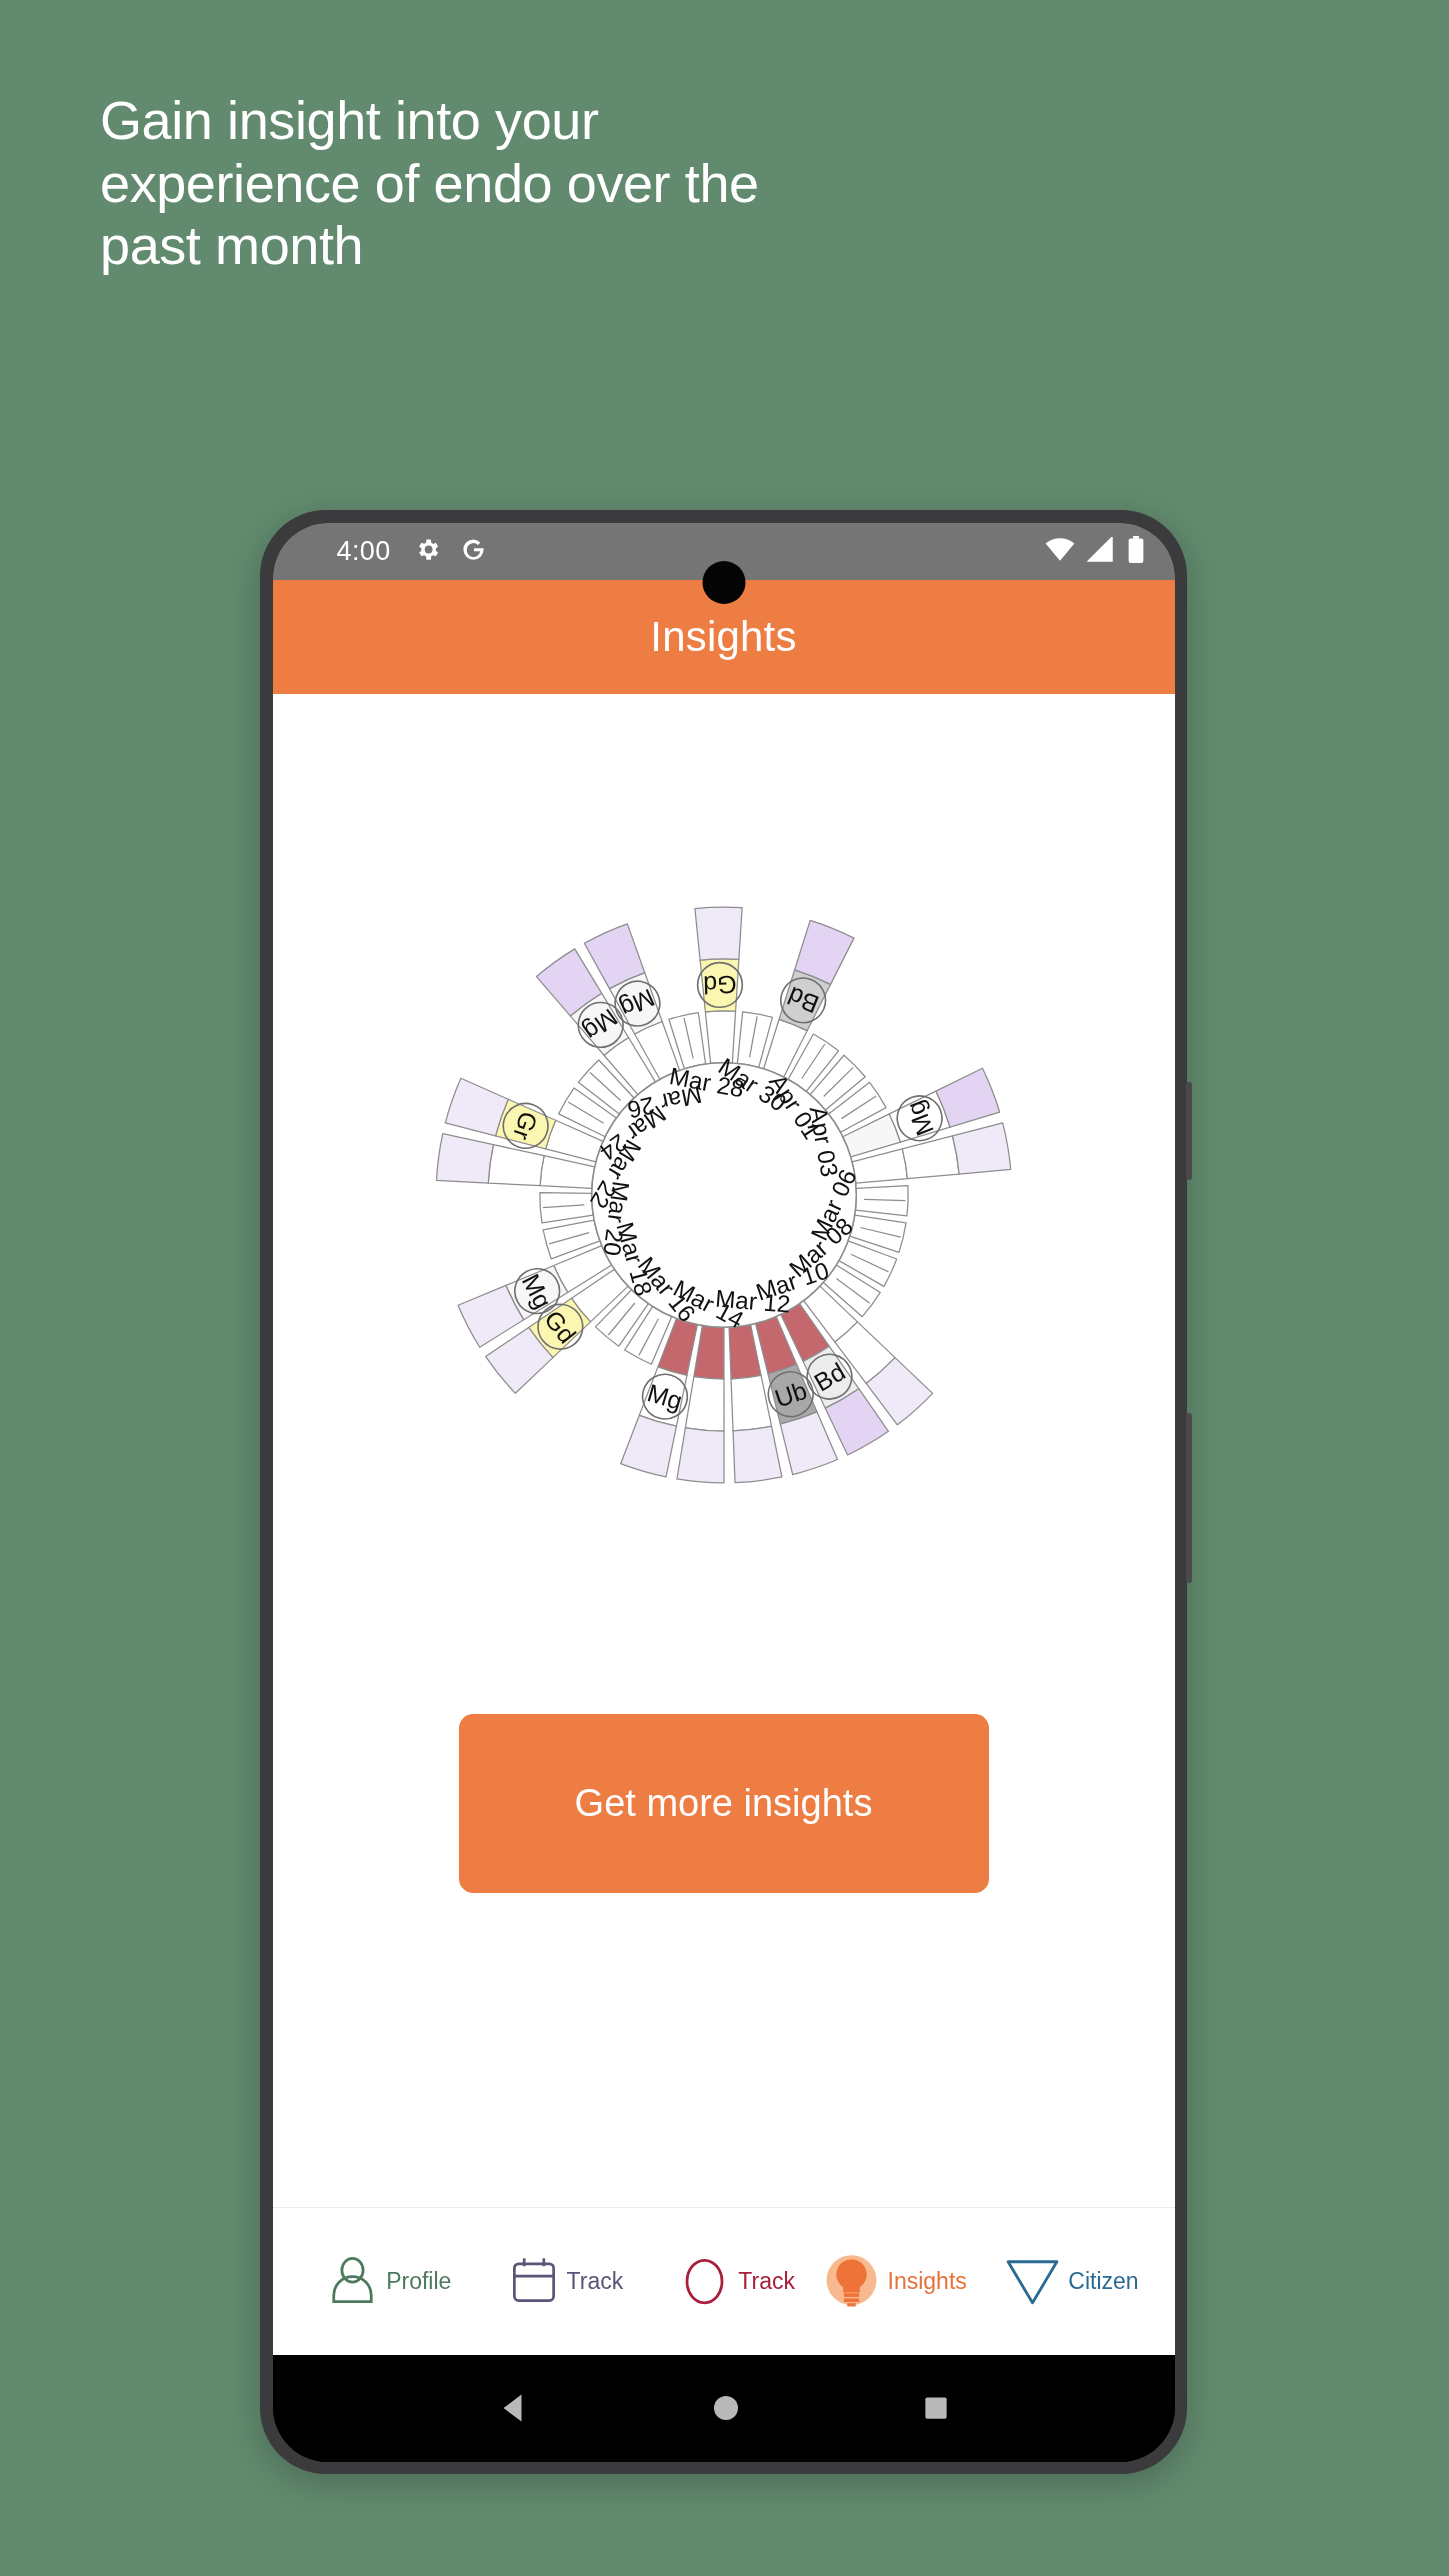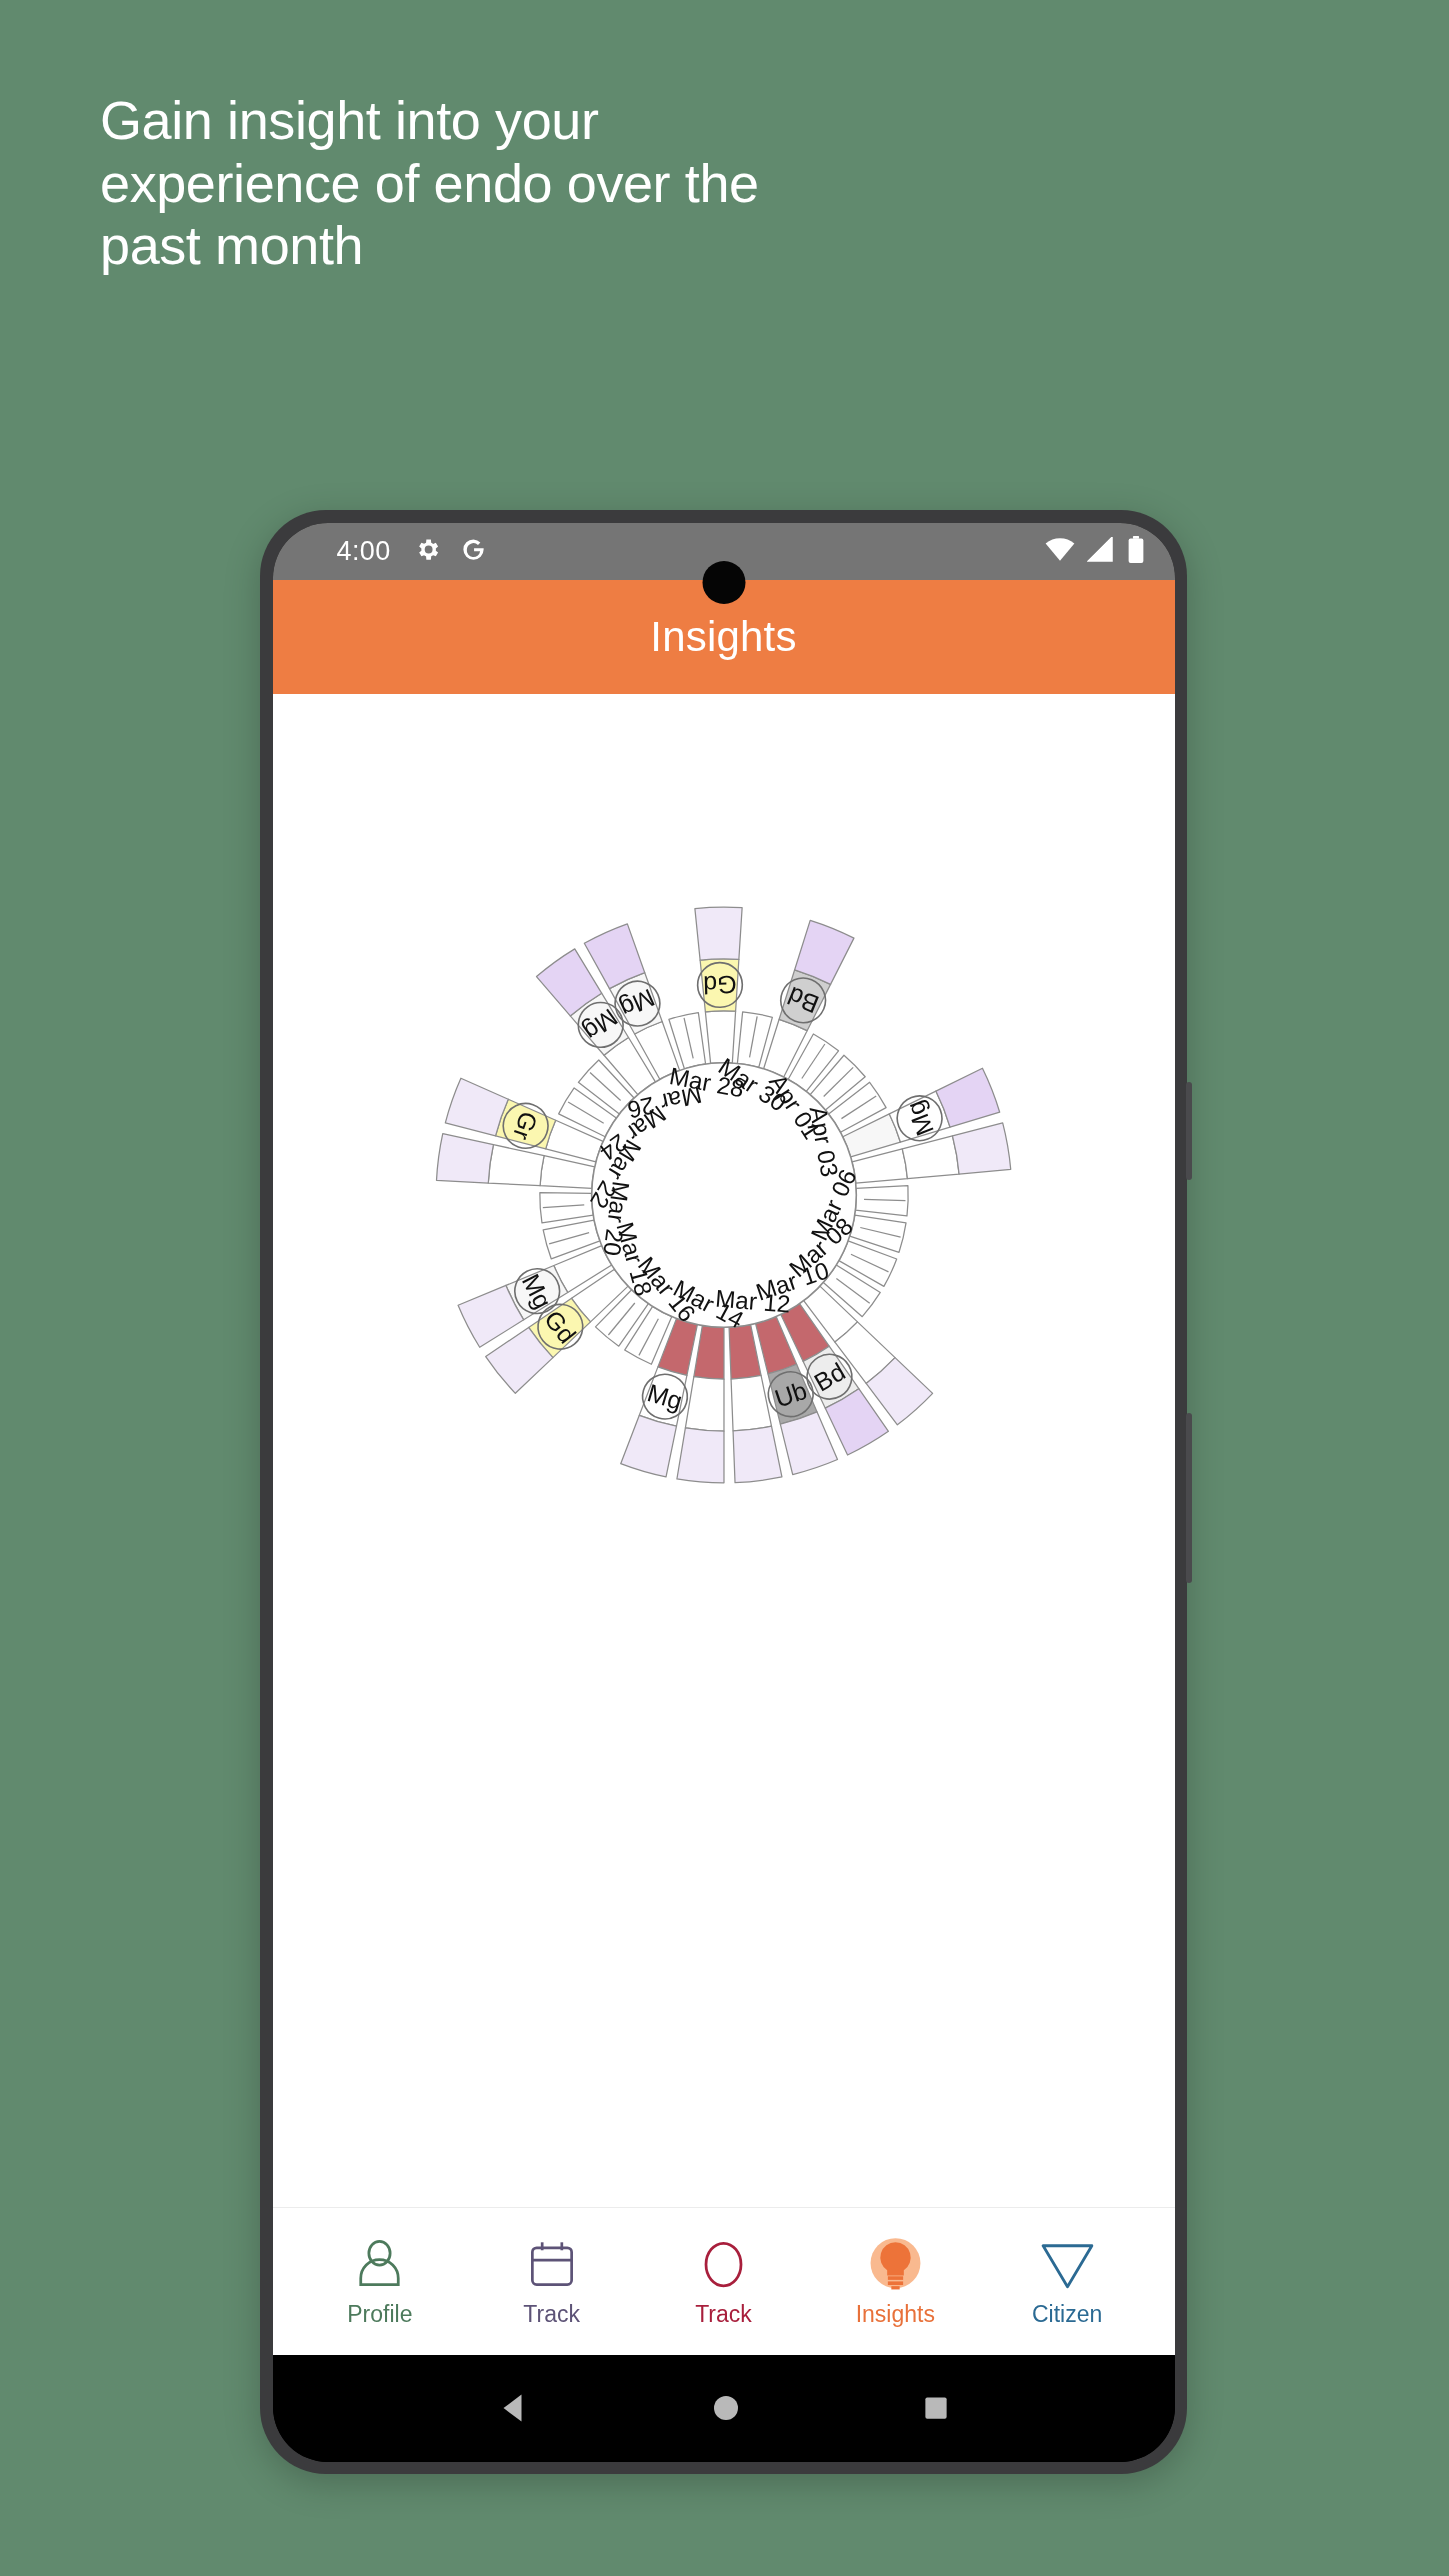--- a/index.html
+++ b/index.html
@@ -139,23 +139,23 @@
     height:148px;
     background:#ffffff;
     border-top:0.9px solid #ececec;
     display:flex;
     align-items:center;
     justify-content:space-around;
     padding:0 21.5px;
   }
   .navitem {
     display:flex;
-    flex-direction:column;
-    align-items:center;
-    justify-content:flex-start;
+    flex-direction:row;
+    align-items:center;
+    justify-content:flex-end;
     gap:6px;
     width:143px;
     cursor:pointer;
   }
   .navitem .ico { height:61px; display:flex; align-items:center; justify-content:center; }
   .navitem .lbl { font-size:23px; }
   .lbl-profile  { color:#4d7a5c; }
   .lbl-review   { color:#5d5377; }
   .lbl-track    { color:#a81f3c; }
   .lbl-insights { color:#e8713a; }
@@ -368,20 +368,21 @@
               <text x="408.08809531668055" y="604.0013633488222" text-anchor="start" dominant-baseline="middle" font-family="&quot;Liberation Sans&quot;, sans-serif" font-size="27" fill="#111" transform="rotate(51.16129032258064 408.08809531668055 604.0013633488222)">Mar 16</text>
               <text x="444.71970813334576" y="634.2501286864315" text-anchor="start" dominant-baseline="middle" font-family="&quot;Liberation Sans&quot;, sans-serif" font-size="27" fill="#111" transform="rotate(27.935483870967744 444.71970813334576 634.2501286864315)">Mar 14</text>
               <text x="490.311392604303" y="647.6015768887987" text-anchor="start" dominant-baseline="middle" font-family="&quot;Liberation Sans&quot;, sans-serif" font-size="27" fill="#111" transform="rotate(4.7096774193548185 490.311392604303 647.6015768887987)">Mar 12</text>
               <text x="537.4734489666596" y="641.8916467952062" text-anchor="start" dominant-baseline="middle" font-family="&quot;Liberation Sans&quot;, sans-serif" font-size="27" fill="#111" transform="rotate(-18.51612903225805 537.4734489666596 641.8916467952062)">Mar 10</text>
               <text x="578.5616447082248" y="618.0458288662142" text-anchor="start" dominant-baseline="middle" font-family="&quot;Liberation Sans&quot;, sans-serif" font-size="27" fill="#111" transform="rotate(-41.741935483870975 578.5616447082248 618.0458288662142)">Mar 08</text>
               <text x="606.9162252300531" y="579.9291576391646" text-anchor="start" dominant-baseline="middle" font-family="&quot;Liberation Sans&quot;, sans-serif" font-size="27" fill="#111" transform="rotate(-64.9677419354839 606.9162252300531 579.9291576391646)">Mar 06</text>
             </g>
         </svg>
       </div>
 
+      <button class="cta">Get more insights</button>
 
       <div class="bottomnav">
 
         <div class="navitem">
           <span class="ico">
             <svg width="55" height="55" viewBox="0 0 44 44" fill="none" stroke="#4d7a5c" stroke-width="2.2">
               <ellipse cx="22" cy="13" rx="8.5" ry="9.5"></ellipse>
               <path d="M7 38v-5a15 15 0 0130 0v5z"></path>
             </svg>
           </span>

